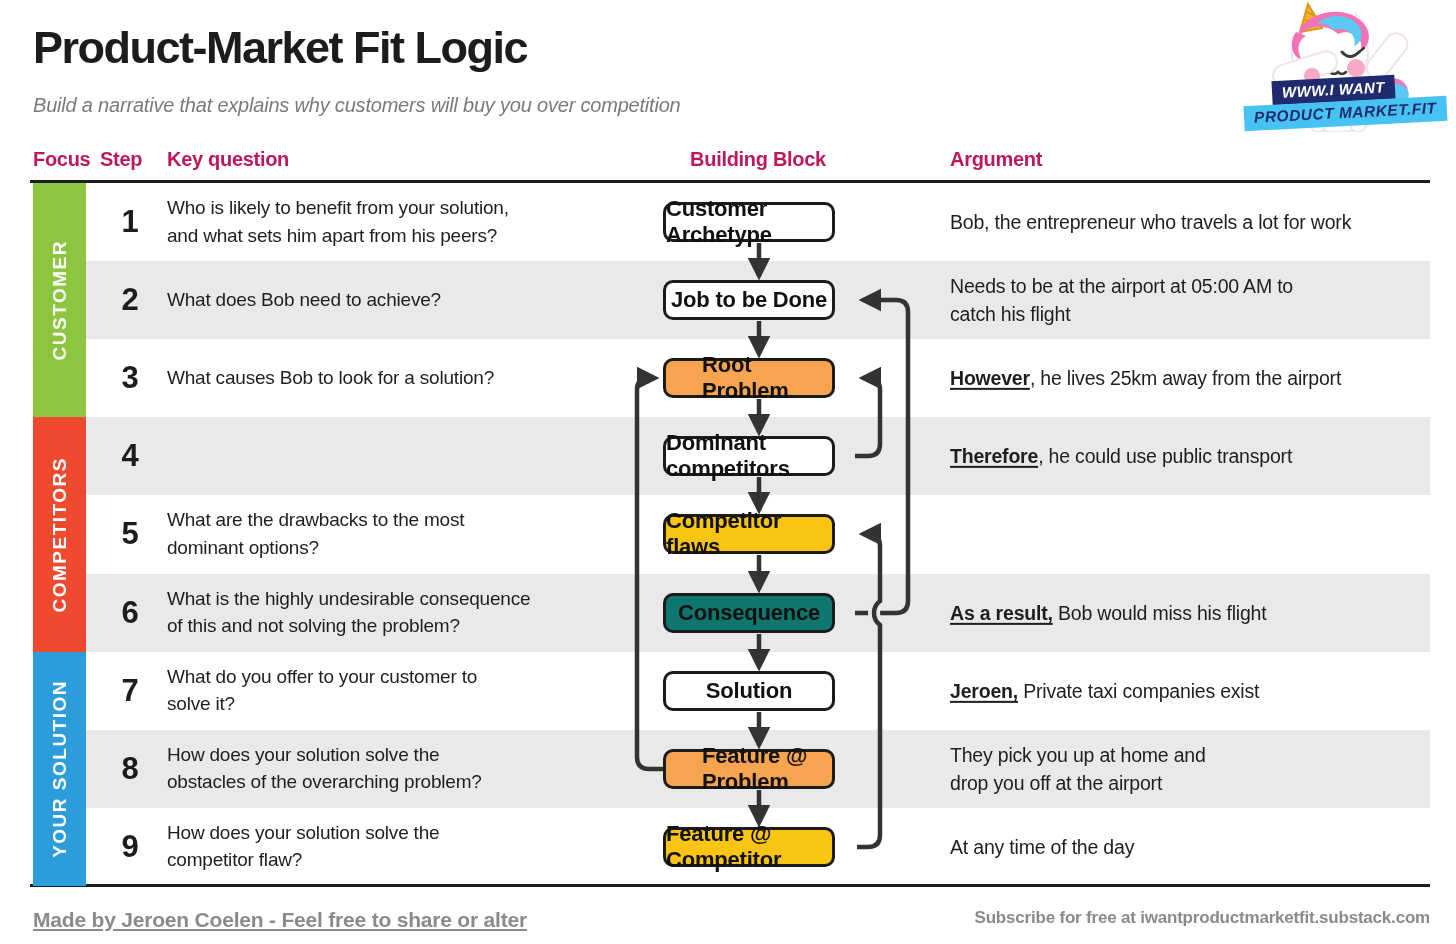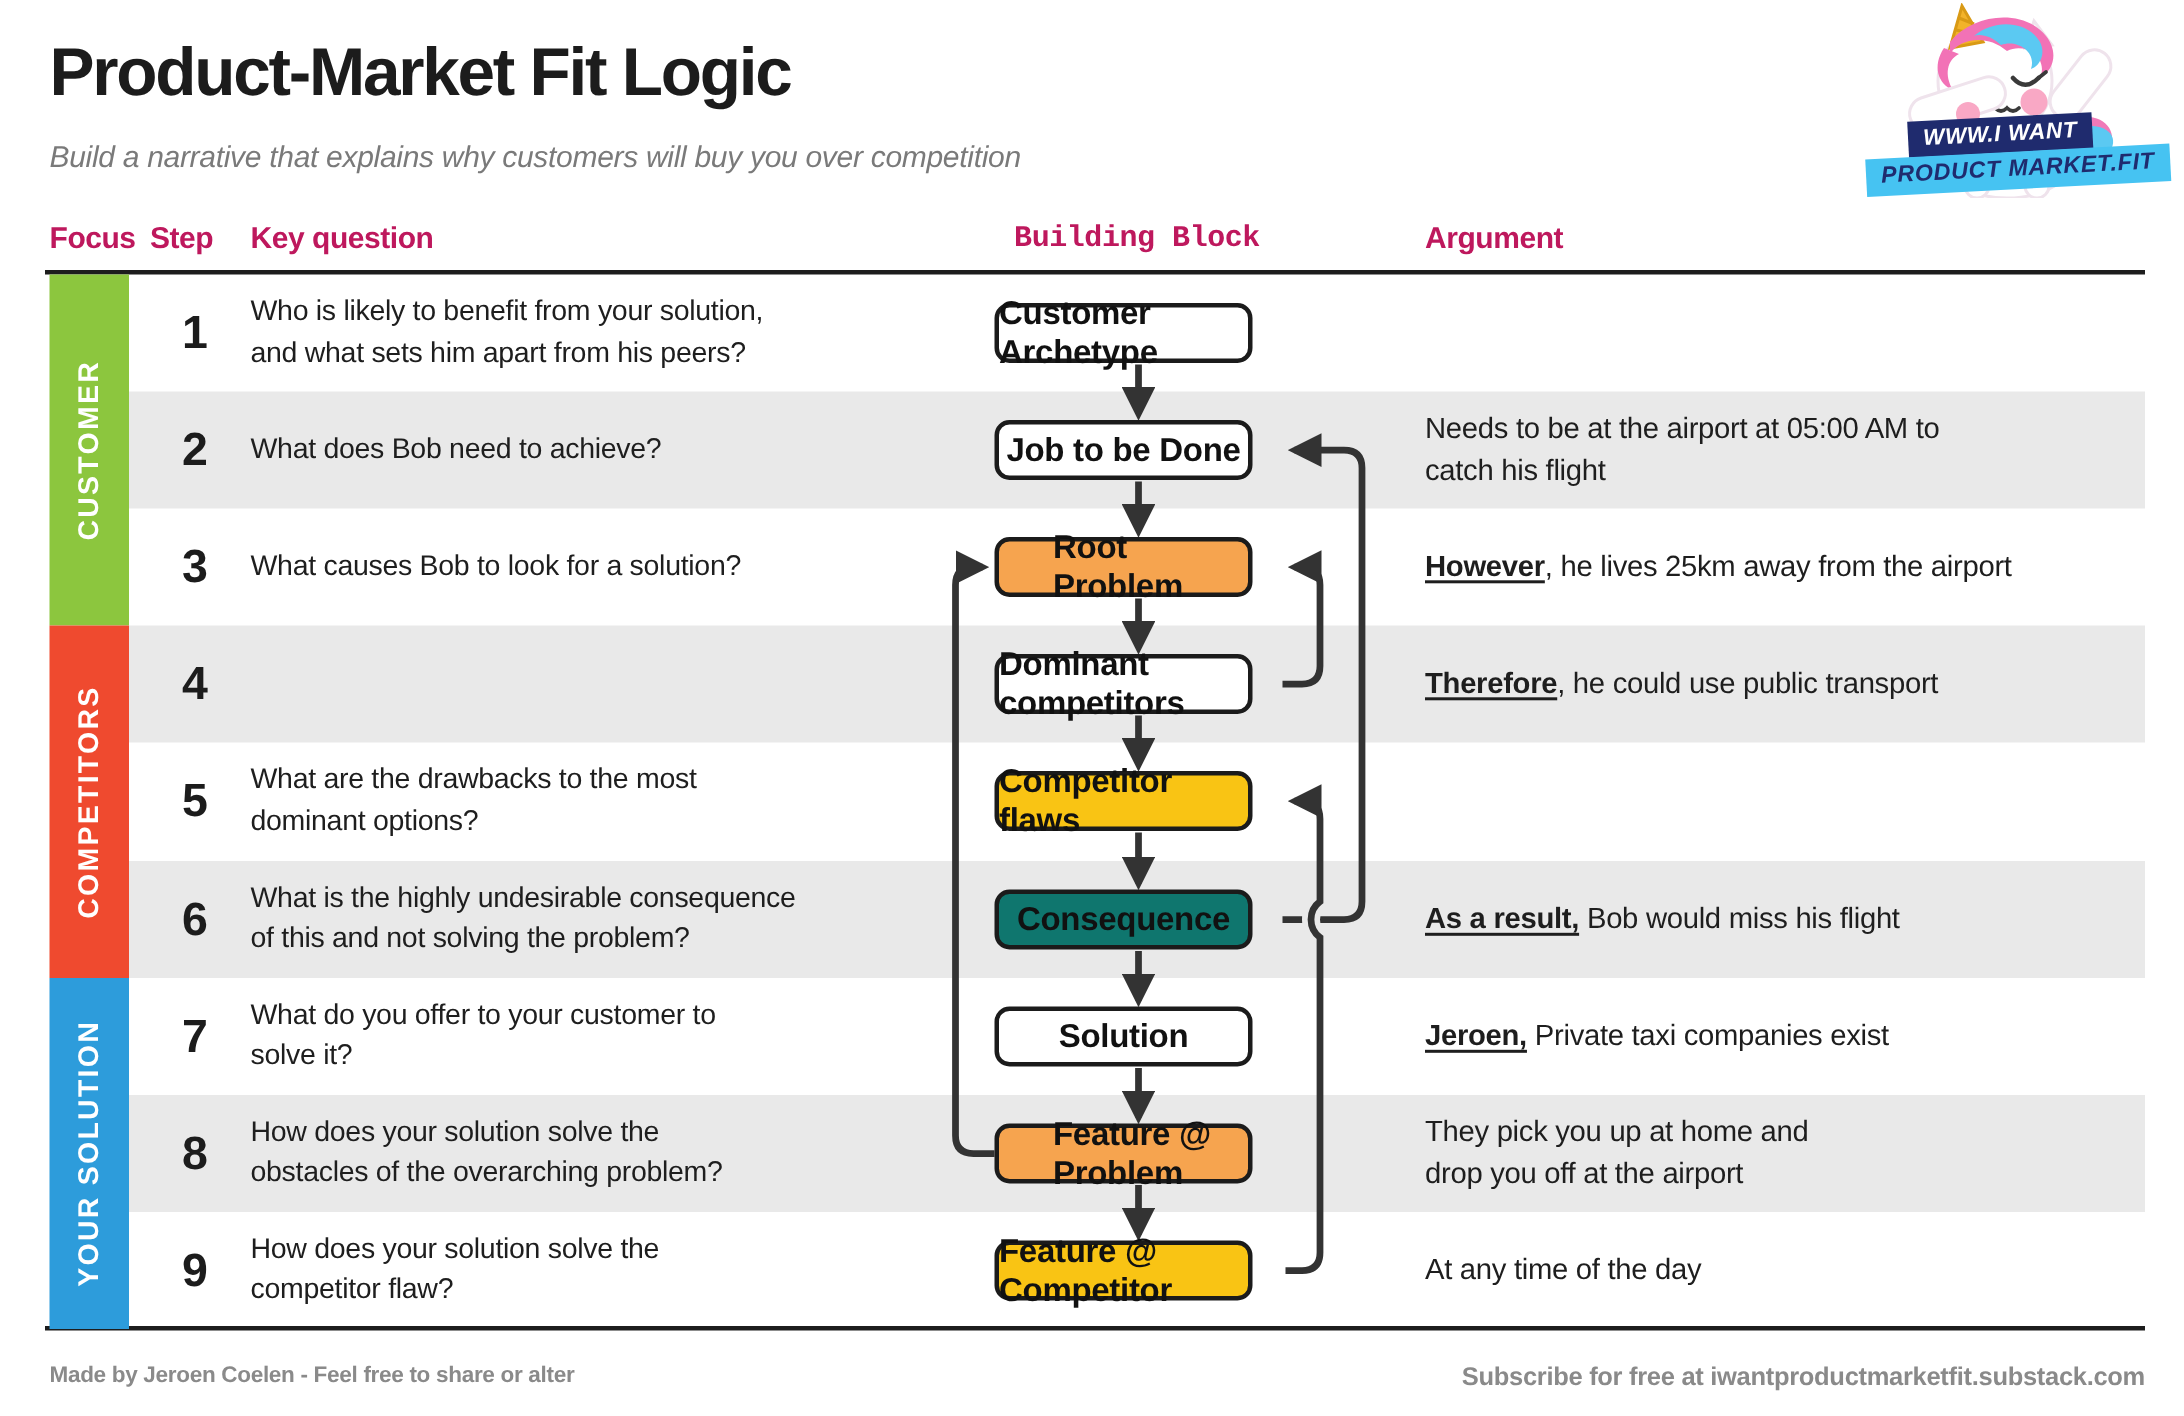--- a/index.html
+++ b/index.html
@@ -20,21 +20,21 @@
     transform:rotate(-3deg); padding:3px 10px 4px; letter-spacing:0.5px; }
   .ribbon.r1 { top:76px; left:46px; background:#1f2b6e; color:#ffffff; font-size:15px; }
   .ribbon.r2 { top:99px; left:18px; background:#46c3f2; color:#1f2b6e; font-size:15.5px; }
 
   
   .colheads span { position:absolute; top:148px; font-size:20px; font-weight:700;
     letter-spacing:-0.3px; color:#be185d; }
   .ch-focus { left:33px; }
   .ch-step { left:100px; }
   .ch-question { left:167px; }
-  .ch-block { left:600px; width:316px; text-align:center;font-family:Liberation Mono, monospace; }
+  .ch-block { left:600px; width:316px; text-align:center; }
   .ch-argument { left:950px; }
 
   .rule { position:absolute; left:30px; width:1400px; height:3px; background:#1d1d1d; }
   .rule.top { top:180px; }
   .rule.bottom { top:884px; }
 
   
   .table { position:absolute; left:0; top:183px; width:1456px; height:704px; }
   .zrow { position:absolute; left:86px; width:1344px; height:78.11px; z-index:0; }
   .zrow.alt { background:#e9e9e9; }
@@ -60,22 +60,22 @@
   .flow-svg { position:absolute; left:600px; top:0; width:340px; height:704px; z-index:2; }
   .fbox { position:absolute; left:663px; width:172px; height:40px; z-index:3;
     border:3px solid #1b1b1b; border-radius:10px; background:#fff;
     display:flex; align-items:center; justify-content:center;
     font-size:22px; font-weight:700; letter-spacing:-0.2px; color:#111; }
   .fbox.orange { background:#f6a44f;padding-left:36px; }
   .fbox.yellow { background:#f9c414; }
   .fbox.red    { background:#0f766e; }
 
   
-  .footer-left  { position:absolute; left:33px;  top:908px; font-size:15px; font-weight:700;
-    color:#8a8a8a; letter-spacing:-0.2px; }
+  .footer-left  { position:absolute; left:33px;  top:908px; font-size:21px; font-weight:700;
+    color:#8a8a8a; letter-spacing:-0.2px;text-decoration:underline; }
   .footer-right { position:absolute; right:26px; top:908px; font-size:17px; font-weight:700;
     color:#8a8a8a; letter-spacing:-0.2px; }
 </style>
 </head>
 <body>
 
 <div class="page">
 
   <div class="title">Product-Market Fit Logic</div>
   <div class="subtitle">Build a narrative that explains why customers will buy you over competition</div>
@@ -129,20 +129,21 @@
 
   <div class="rule top"></div>
   <div class="rule bottom"></div>
 
   <div class="table">
 
     <div class="zrow" style="top:0">
       <div class="step">1</div>
       <div class="q">Who is likely to benefit from your solution,
 and what sets him apart from his peers?</div>
+      <div class="arg"><span class="lead"></span><span>Bob, the entrepreneur who travels a lot for work</span></div>
     </div>
     <div class="zrow alt" style="top:78.11px">
       <div class="step">2</div>
       <div class="q">What does Bob need to achieve?</div>
       <div class="arg"><span class="lead"></span><span>Needs to be at the airport at 05:00 AM to
 catch his flight</span></div>
     </div>
     <div class="zrow" style="top:156.22px">
       <div class="step">3</div>
       <div class="q">What causes Bob to look for a solution?</div>

